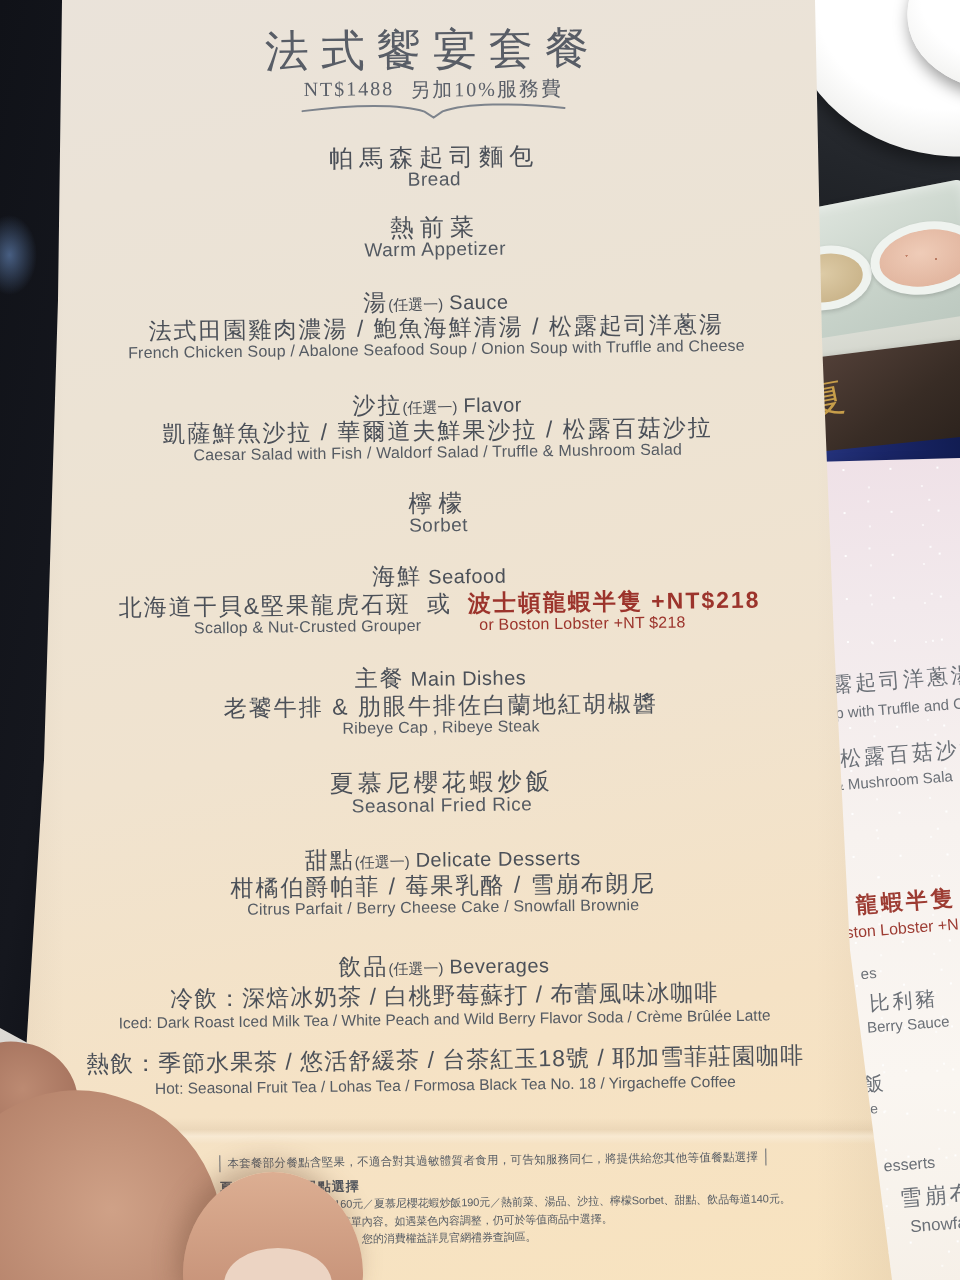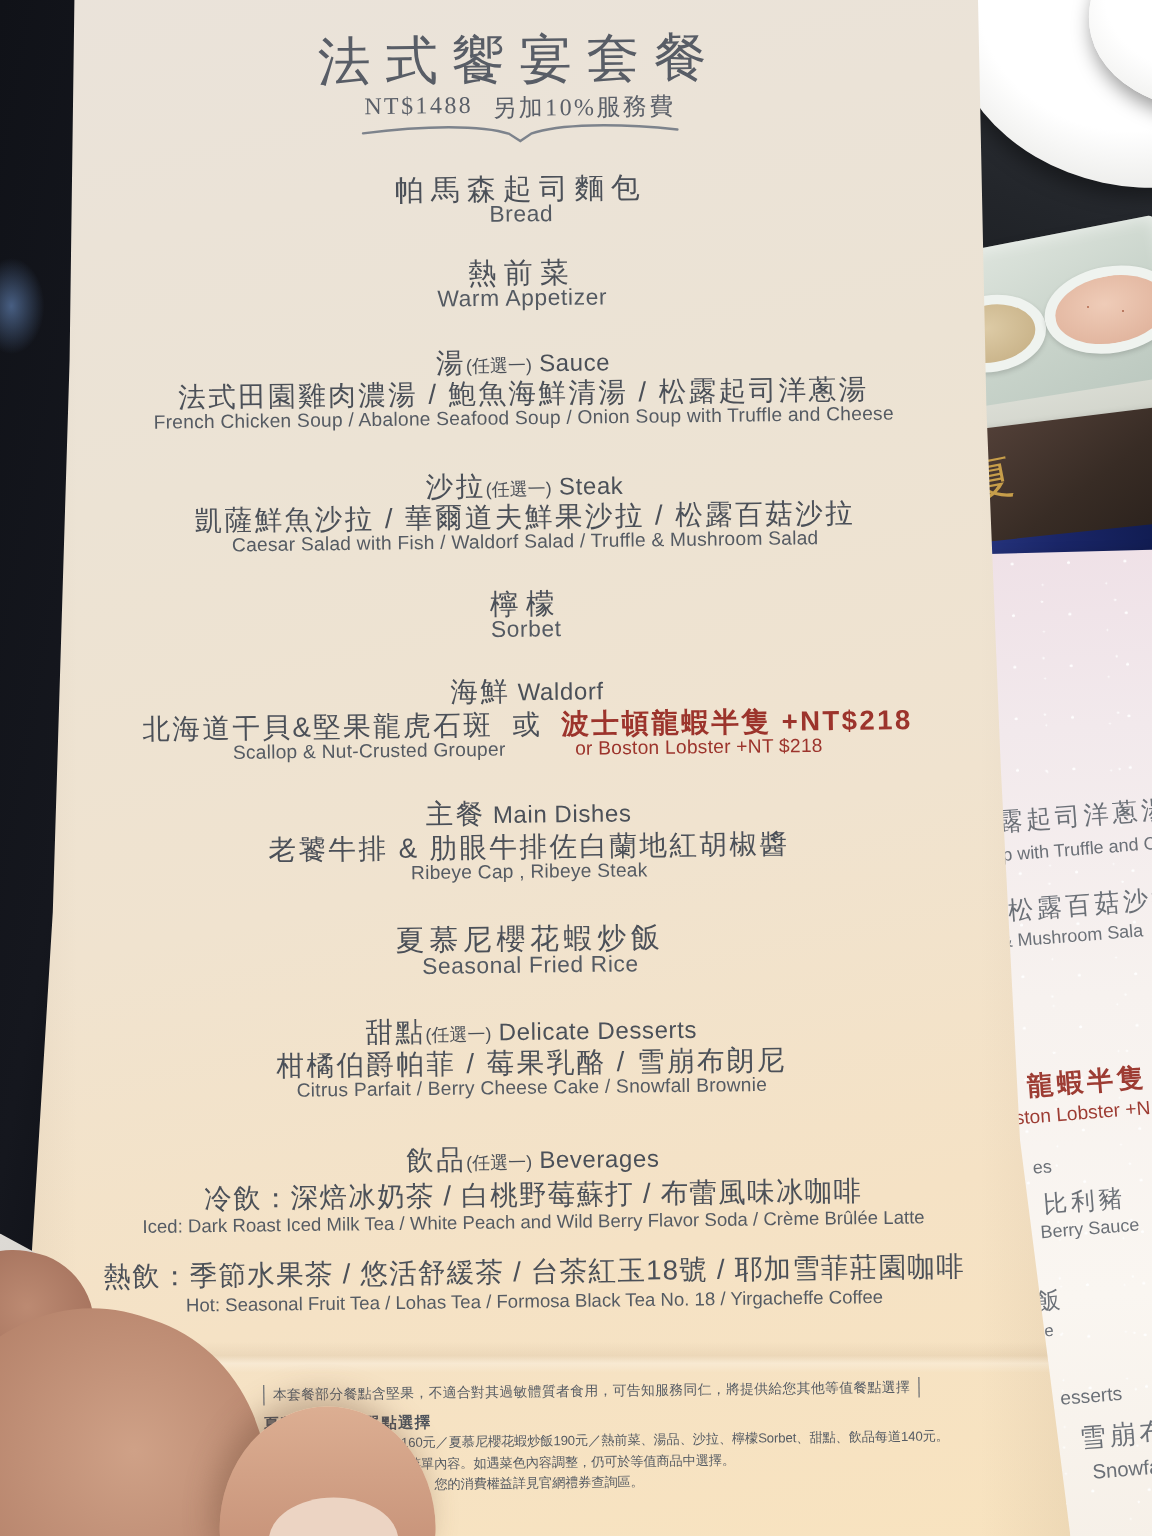--- a/index.html
+++ b/index.html
@@ -170,30 +170,30 @@
       <div class="b zh-head" style="top:211px;">熱前菜</div>
       <div class="b en-sub" style="top:238px;">Warm Appetizer</div>
 
       <div class="b sec-head" style="top:286px;">
         <span>湯</span><span class="note">(任選一)</span><span class="en">Sauce</span>
       </div>
       <div class="b items-zh" style="top:312px;">法式田園雞肉濃湯 / 鮑魚海鮮清湯 / 松露起司洋蔥湯</div>
       <div class="b items-en" style="top:340px;">French Chicken Soup / Abalone Seafood Soup / Onion Soup with Truffle and Cheese</div>
 
       <div class="b sec-head" style="top:389px;">
-        <span>沙拉</span><span class="note">(任選一)</span><span class="en">Steak</span>
+        <span>沙拉</span><span class="note">(任選一)</span><span class="en">Flavor</span>
       </div>
       <div class="b items-zh" style="top:415px;">凱薩鮮魚沙拉 / 華爾道夫鮮果沙拉 / 松露百菇沙拉</div>
       <div class="b items-en" style="top:443px;">Caesar Salad with Fish / Waldorf Salad / Truffle &amp; Mushroom Salad</div>
 
       <div class="b zh-head" style="top:487px;">檸檬</div>
       <div class="b en-sub" style="top:514px;">Sorbet</div>
 
       <div class="b sec-head" style="top:560px;">
-        <span>海鮮</span><span class="en">Waldorf</span>
+        <span>海鮮</span><span class="en">Seafood</span>
       </div>
       <div class="b items-zh seafood-zh" style="top:588px;">
         <span>北海道干貝&amp;堅果龍虎石斑</span><span class="or">或</span><span class="red up">波士頓龍蝦半隻 +NT$218</span>
       </div>
       <div class="b items-en seafood-en" style="top:616px;">
         <span>Scallop &amp; Nut-Crusted Grouper</span>
         <span class="red">or Boston Lobster +NT $218</span>
       </div>
 
       <div class="b sec-head" style="top:662px;">

